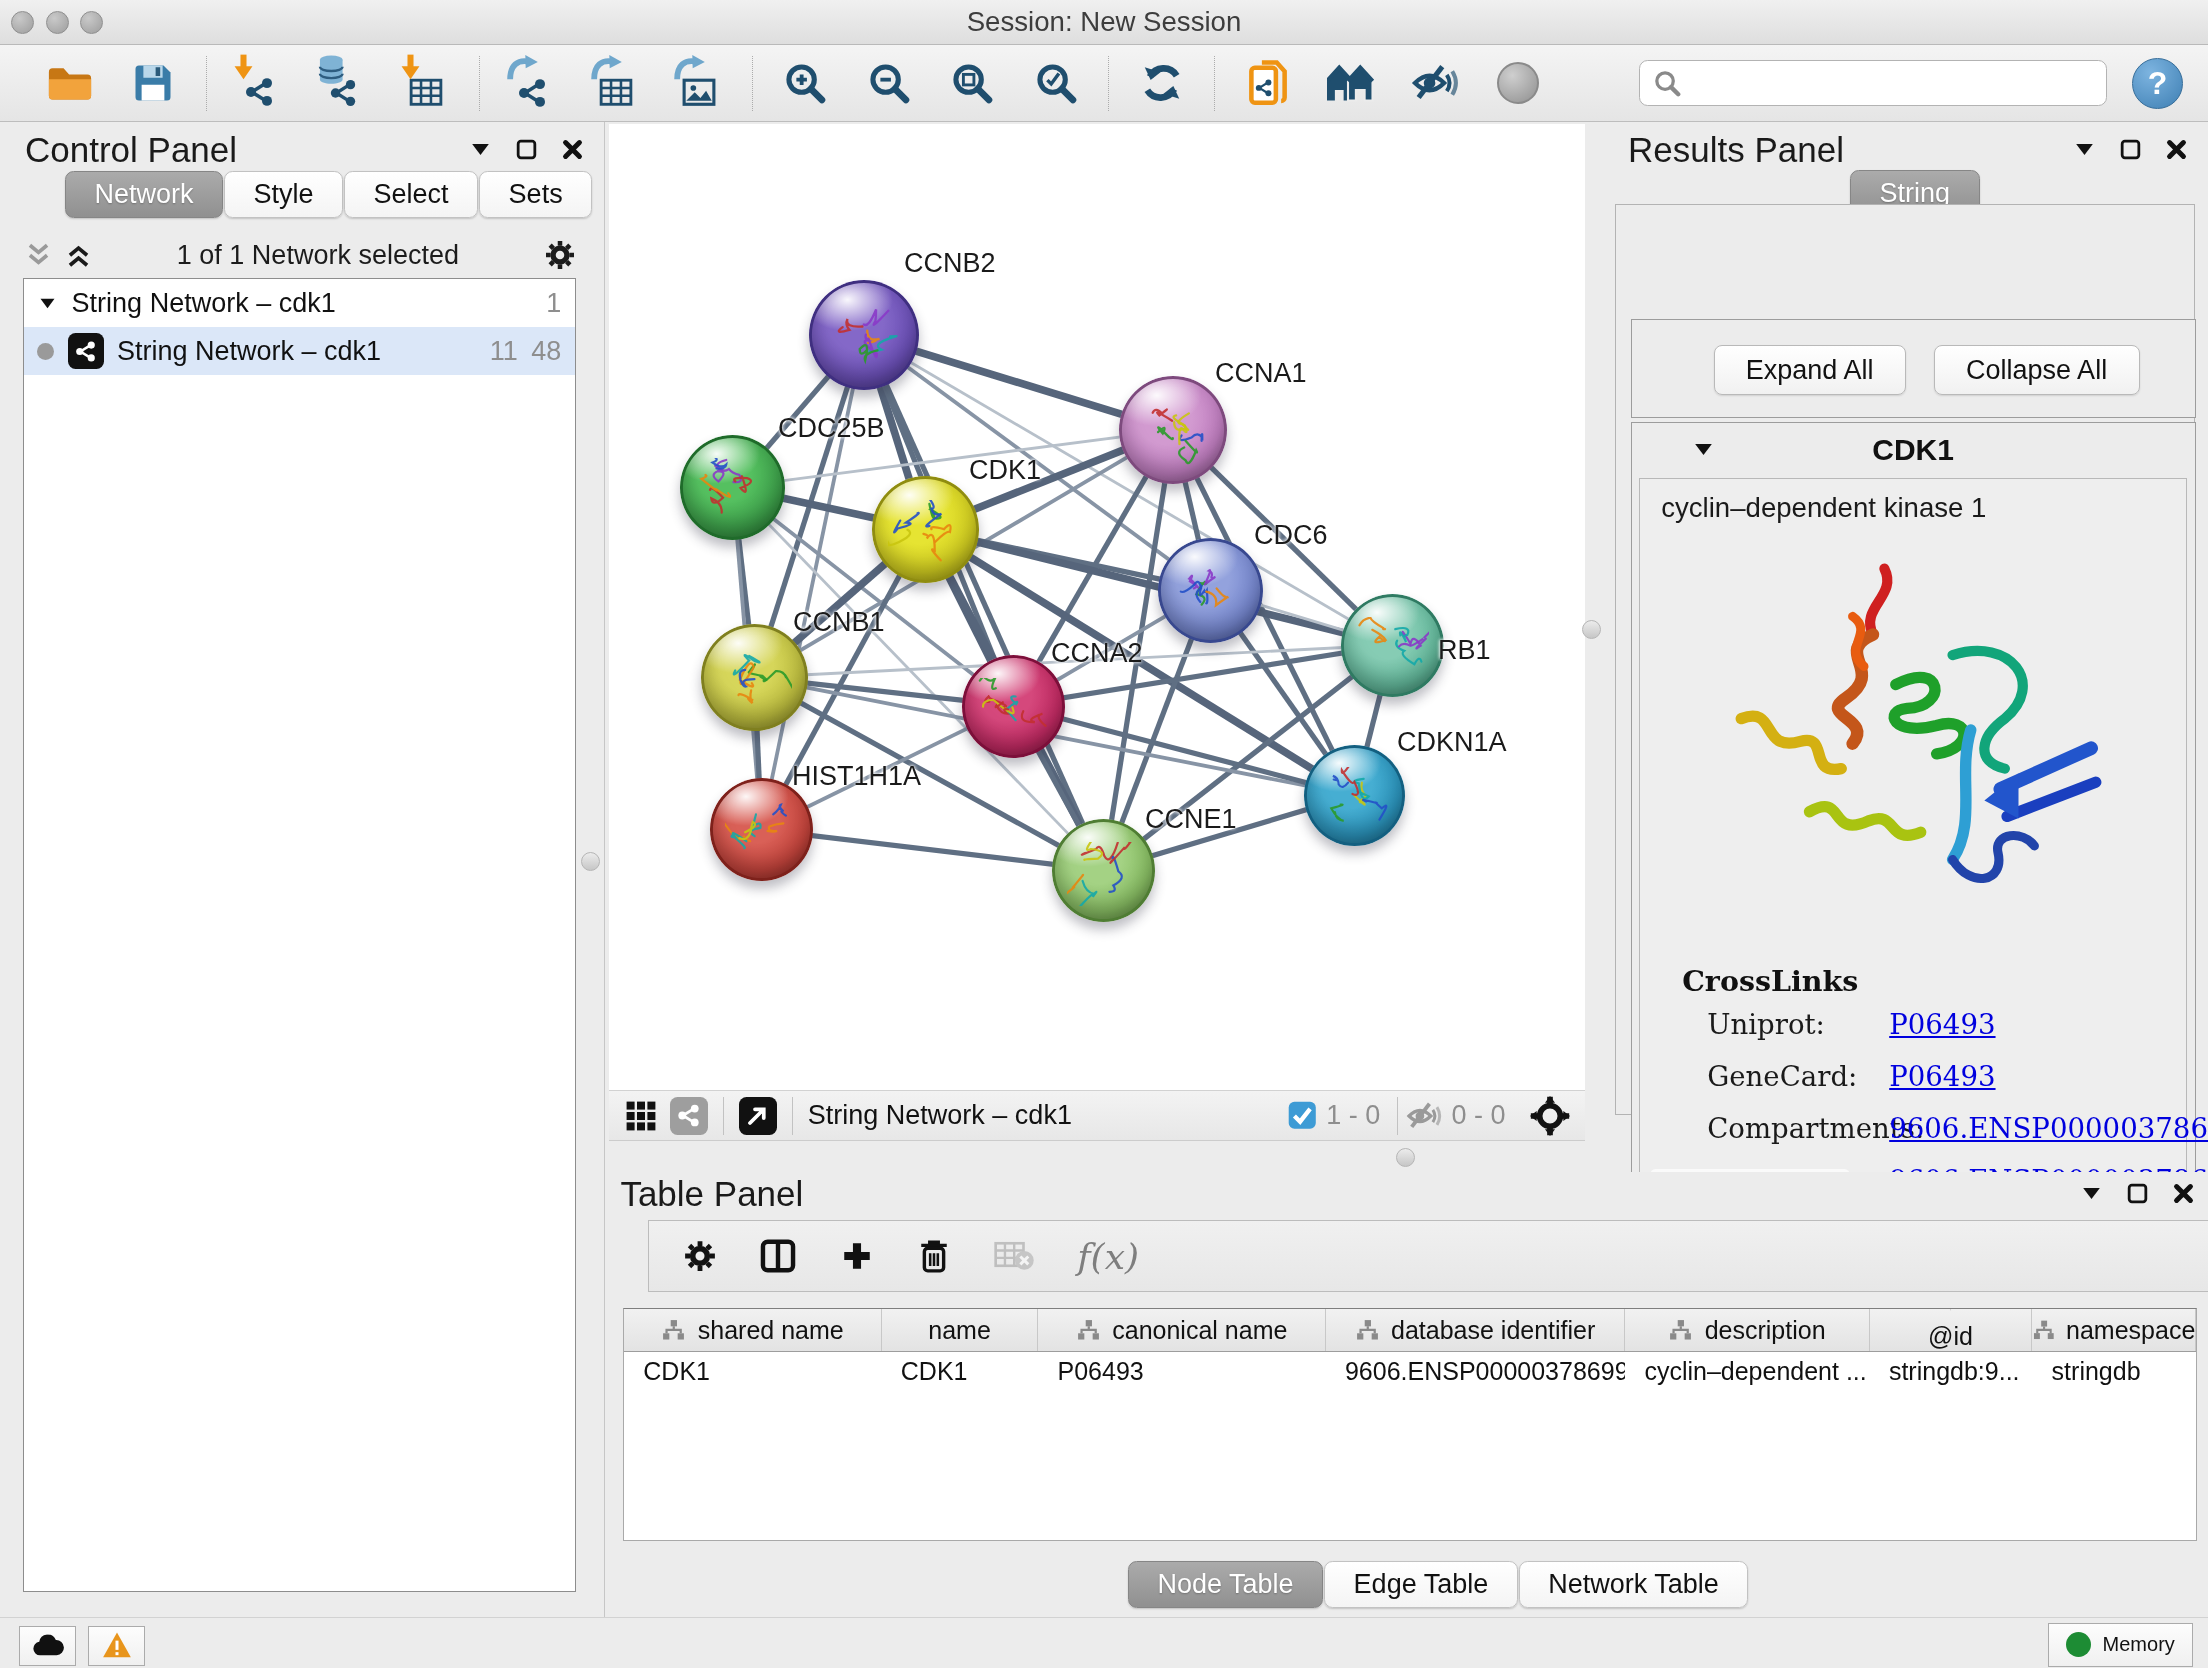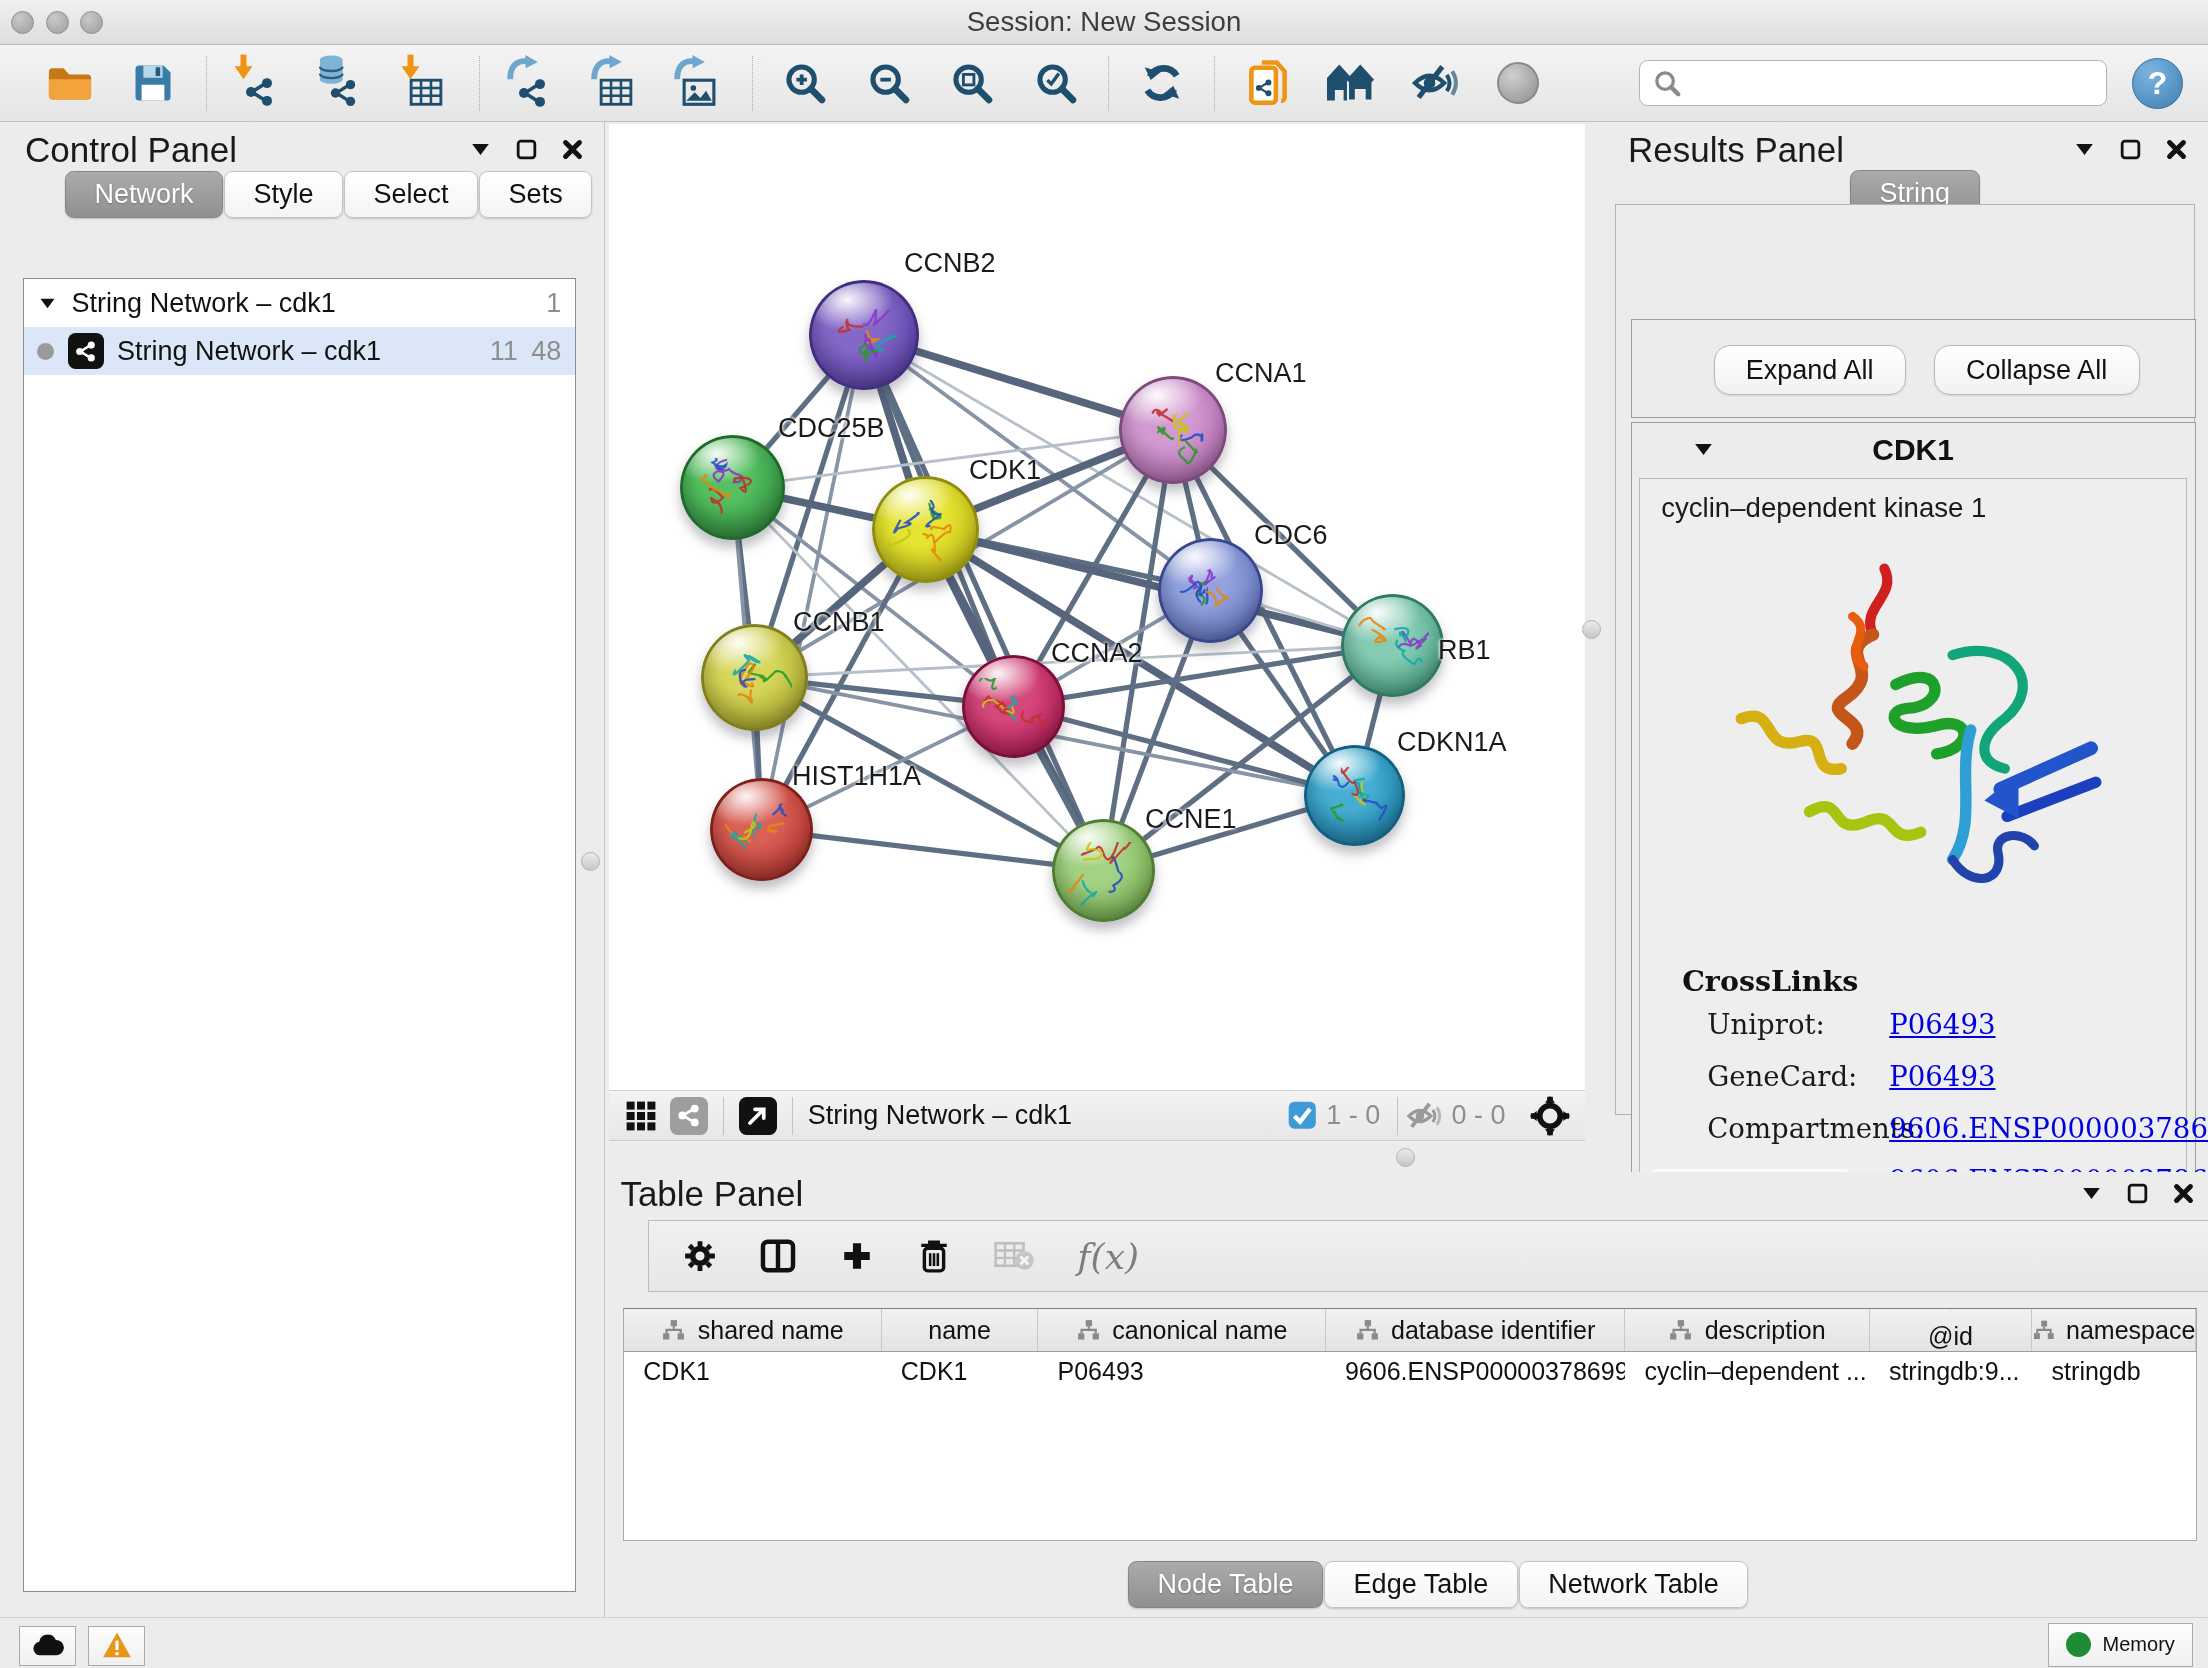--- a/index.html
+++ b/index.html
@@ -50,21 +50,21 @@
   .nbsep{height:38px;border-left:1px solid #c2c2c2;margin:0 15px;}
   .nbbadge{width:38px;height:38px;border-radius:7.6px;display:flex;align-items:center;justify-content:center;}
   .nbnum{color:#8e8e8e;margin:0 9.5px;}
   .splitdot{position:absolute;width:17px;height:17px;border-radius:50%;background:linear-gradient(#ececec,#c6c6c6);border:1px solid #b5b5b5;}
   
   .results-panel{position:absolute;left:1607px;top:122px;width:601px;height:1020px;background:#ececec;}
   .rp-header{position:absolute;left:21px;right:19px;top:7.6px;}
   .rp-tab{position:absolute;left:243px;top:48px;}
   .rp-outer{position:absolute;left:7.6px;top:82px;width:580px;height:911px;border:1px solid #b3b3b3;background:#ececec;box-sizing:border-box;}
   .rp-buttons{position:absolute;left:15px;top:114px;width:565px;height:99px;border:1px solid #9c9c9c;background:#ececec;box-sizing:border-box;}
-  .rp-btn{position:absolute;height:48px;background:linear-gradient(#ffffff,#f1f1f1);border:1px solid #b9b9b9;border-radius:16px;font-size:27px;display:flex;align-items:center;justify-content:center;box-shadow:0 1px 1.9px rgba(0,0,0,.12);}
+  .rp-btn{position:absolute;height:48px;background:linear-gradient(#ffffff,#f1f1f1);border:1px solid #b9b9b9;border-radius:8px;font-size:27px;display:flex;align-items:center;justify-content:center;box-shadow:0 1px 1.9px rgba(0,0,0,.12);}
   .rp-content{position:absolute;left:15px;top:217px;width:565px;height:774px;border:1px solid #9c9c9c;background:#ececec;box-sizing:border-box;}
   .rp-sec-head{position:absolute;left:0;top:0;width:100%;height:53px;display:flex;align-items:center;}
   .rp-sec-title{position:absolute;left:0;width:100%;text-align:center;font-size:30px;font-weight:bold;}
   .rp-inner{position:absolute;left:7.6px;top:55px;right:7.6px;bottom:9.5px;border:1px solid #b8b8b8;background:#eeeeee;}
   .rp-desc{position:absolute;left:21px;top:13.3px;font-size:27.6px;color:#1a1a1a;}
   .xl{font-family:"DejaVu Serif","Liberation Serif",serif;}
   .xl-title{position:absolute;left:42px;top:485px;font-size:28.5px;font-weight:bold;}
   .xl-rows{position:absolute;left:0;top:529px;width:100%;}
   .xl-row{position:relative;height:52px;}
   .xl-label{position:absolute;left:67px;font-size:27.6px;color:#1a1a1a;}
@@ -411,20 +411,32 @@
             <use href="#sym-x" width="26" height="26"></use>
           </svg>
       </span>
     </div>
     <div class="cp-tabs" id="cp-tabs">
         <div class="tab selected">Network</div>
         <div class="tab">Style</div>
         <div class="tab">Select</div>
         <div class="tab">Sets</div>
       </div>
+    <div class="cp-sub">
+      <svg width="27" height="28.5" style="color:#9a9a9a" viewBox="0 0 28 30">
+          <use href="#sym-chevdbl" width="28" height="30"></use>
+        </svg>
+      <svg width="27" height="28.5" style="color:#1a1a1a;transform:scaleY(-1);margin-left:13.3px" viewBox="0 0 28 30">
+          <use href="#sym-chevdbl" width="28" height="30"></use>
+        </svg>
+      <span class="label">1 of 1 Network selected</span>
+      <svg width="32" height="32" viewBox="0 0 34 34">
+          <use href="#sym-gear" width="34" height="34"></use>
+        </svg>
+    </div>
     <div class="treebox">
       <div class="trow">
         <svg width="21" height="21" viewBox="0 0 22 22">
             <use href="#sym-caret" width="22" height="22"></use>
           </svg>
         <span>String Network – cdk1</span>
         <span class="spacer"></span>
         <span class="cnt">1</span>
       </div>
       <div class="trow child">

